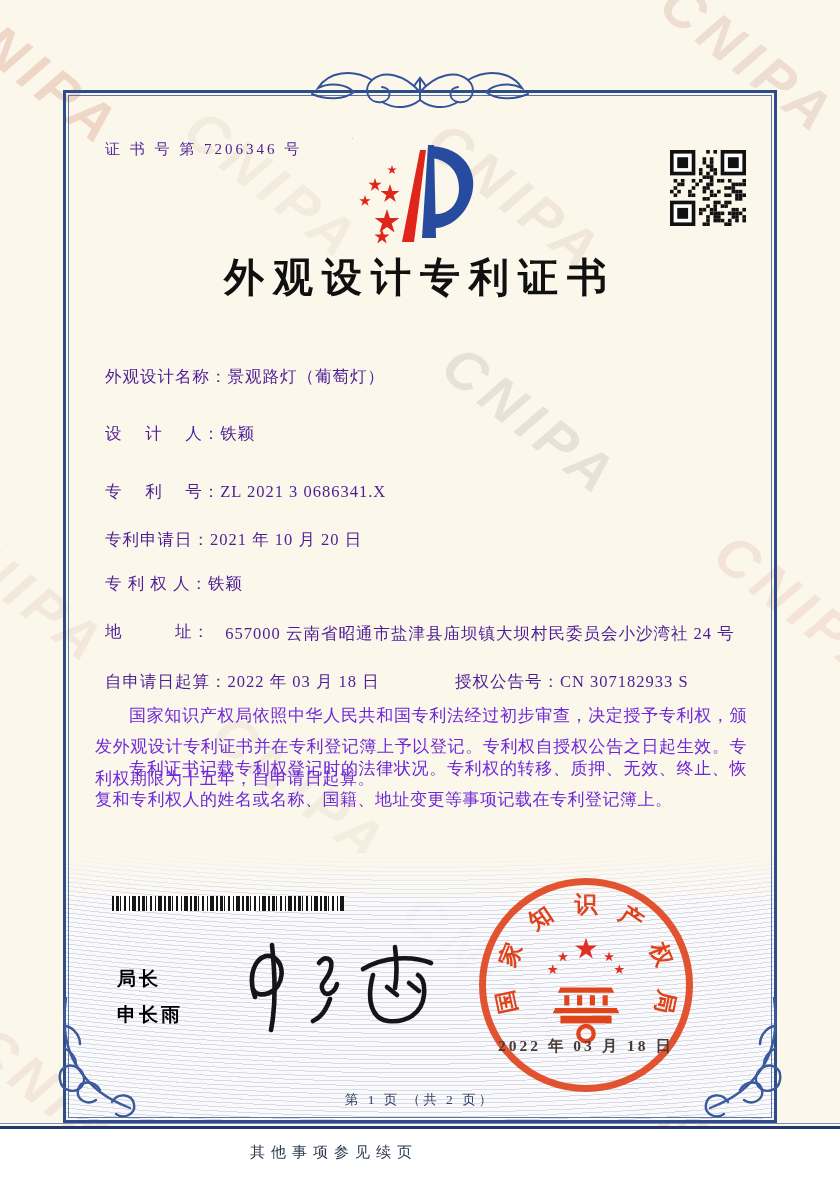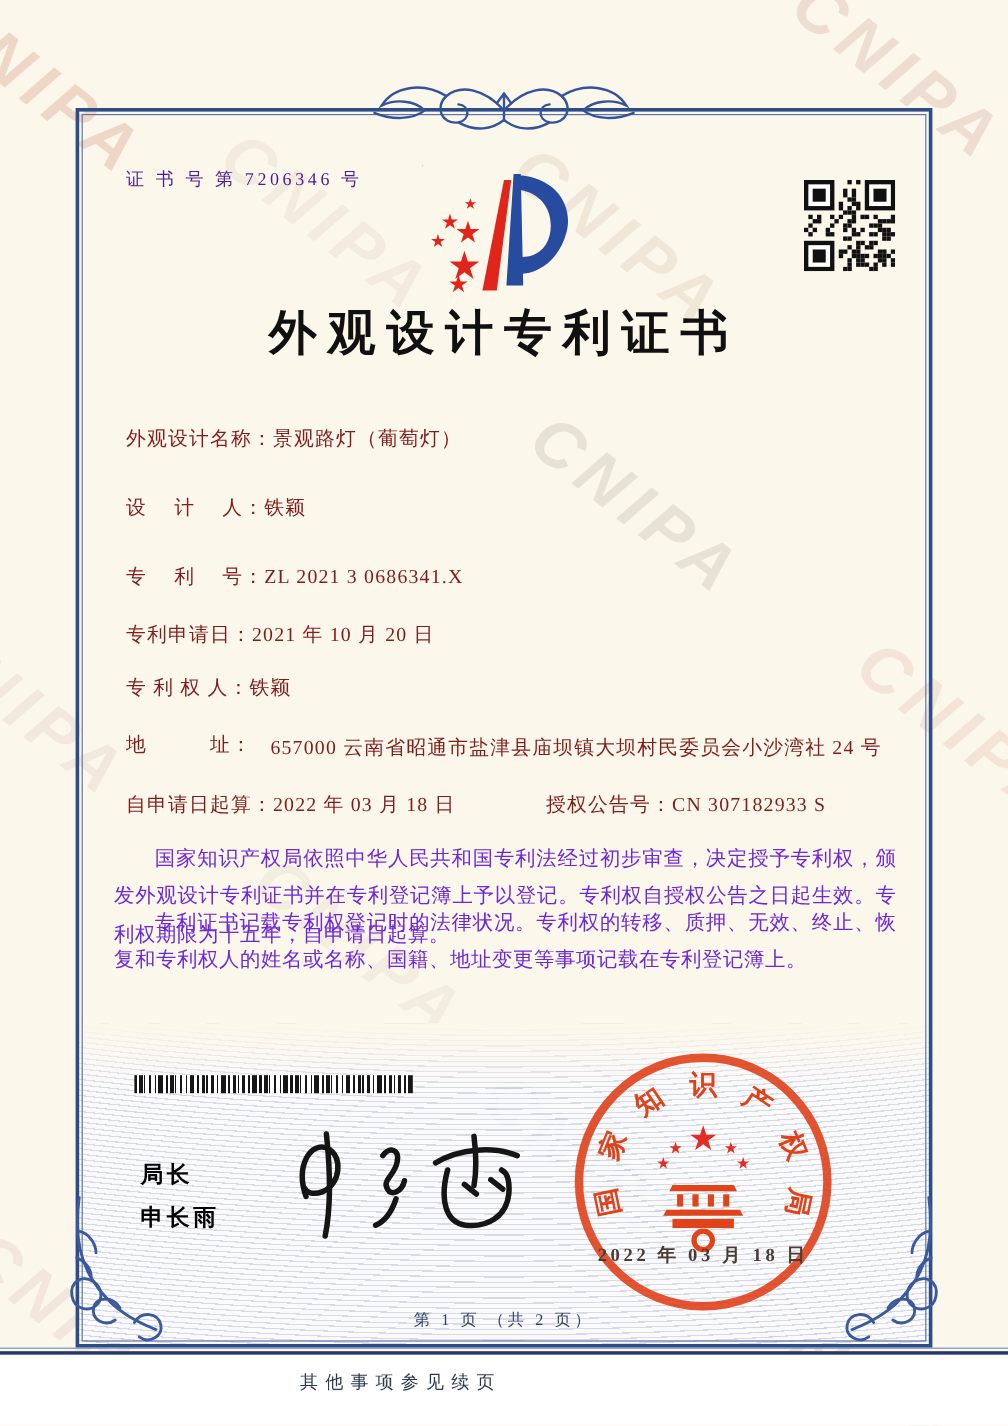--- a/index.html
+++ b/index.html
@@ -26,21 +26,21 @@
          border:1px solid #5a77ad;}
 
   .bottom-rule{left:0;top:1126px;width:840px;height:3px;background:#22376b;}
   .bottom-rule::before{content:"";position:absolute;left:0;top:-3px;width:100%;height:1px;background:#7c90bb;}
   .white-strip{left:0;top:1129px;width:840px;height:59px;background:#ffffff;}
 
   .certno{left:105px;top:140px;font-size:15px;letter-spacing:3px;color:#4c1d95;}
   .title{left:0;top:250px;width:840px;text-align:center;font-size:40px;font-weight:bold;
          letter-spacing:9px;color:#101010;}
 
-  .row{position:absolute;left:105px;font-size:16.5px;color:#7f1d1d;letter-spacing:1px;}
+  .row{position:absolute;left:105px;font-size:16.5px;color:#4c1d95;letter-spacing:1px;margin-top:11px;}
   .row .lbl{white-space:pre;}
   .row .val{white-space:pre-wrap;}
   .addr-val{display:inline-block;vertical-align:top;width:540px;line-height:1.55;text-align:center;}
 
   .para{position:absolute;left:95px;width:652px;font-size:17px;line-height:1.84;
         color:#6d28d9;text-align:justify;text-indent:2em;letter-spacing:0.5px;}
 
   .barcode{left:112px;top:896px;width:232px;height:15px;
      background:repeating-linear-gradient(90deg,
        #161616 0 2px,#fff 2px 4px,#161616 4px 7px,#fff 7px 8px,

